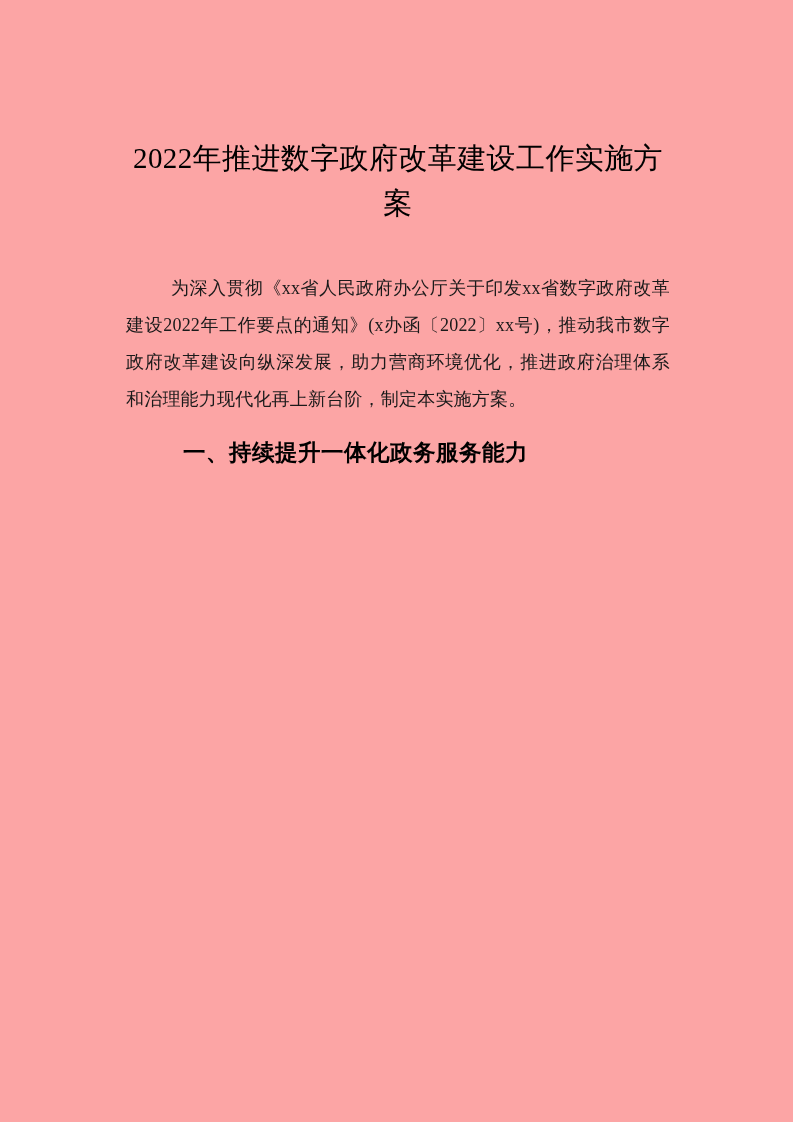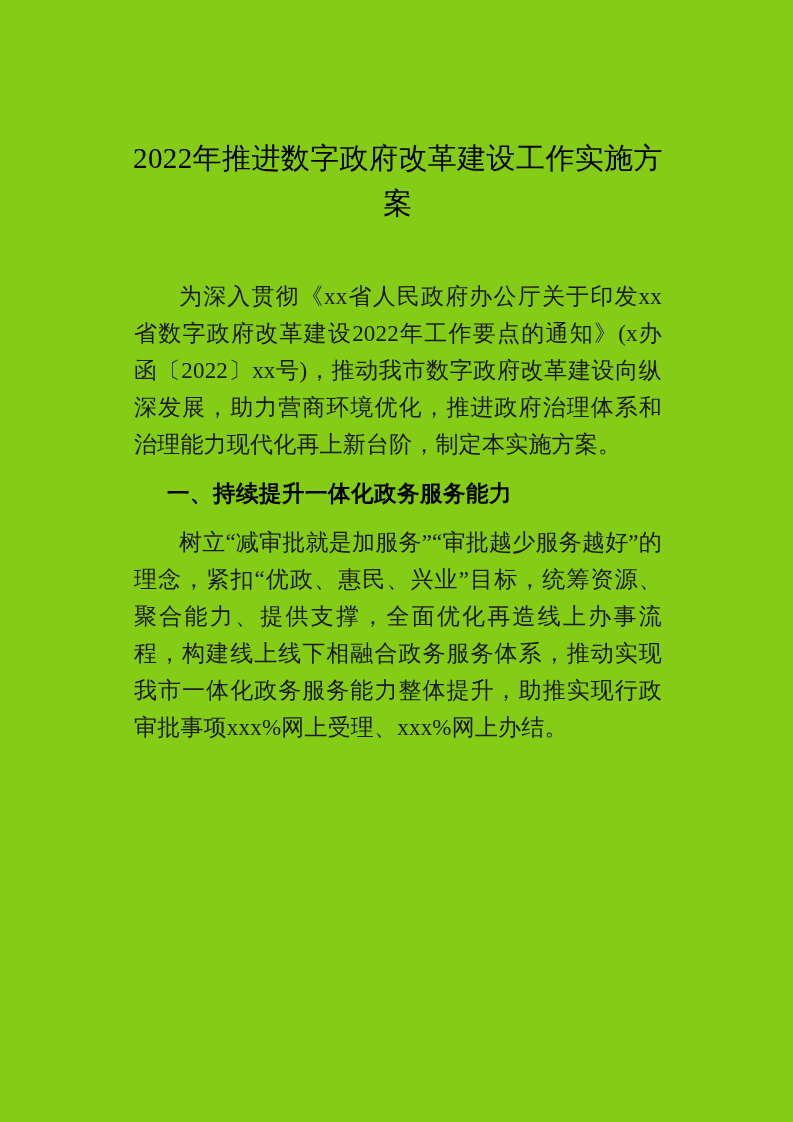--- a/index.html
+++ b/index.html
@@ -16,21 +16,21 @@
     color: #000000;
     -webkit-font-smoothing: antialiased;
   }
 
   .page {
     position: absolute;
     left: 0;
     top: 0;
     width: 793px;
     height: 1122px;
-    background: #84cc16;
+    background: #fca5a5;
   }
 
   
   .content {
     position: absolute;
     left: 122px;
     top: 0;
     width: 552px;
   }
 
@@ -51,36 +51,36 @@
   }
 
   .body-block {
     position: absolute;
     left: 0;
     top: 266px;
     width: 552px;
   }
 
   p.para {
-    margin: 12px;
+    margin: 4px;
     padding: 0;
     font-family: "Liberation Serif", "DejaVu Serif", serif;
-    font-size: 23px;
+    font-size: 18px;
     line-height: 37px;
     text-align: justify;
     text-align-last: left;
     text-justify: inter-character;
     text-indent: 45px;
     color: #1a1a1a;
     letter-spacing: 0.2px;
     word-break: break-all;
   }
 
   h2.section-heading {
-    margin: 0;
+    margin: 16px;
     padding: 0;
     font-family: "Liberation Sans", "DejaVu Sans", sans-serif;
     font-size: 22.5px;
     line-height: 37px;
     font-weight: 700;
     text-indent: 45px;
     text-align: left;
     color: #000000;
     letter-spacing: 0.5px;
   }
@@ -92,18 +92,17 @@
   <div class="content">
 
     <h1 class="doc-title">2022年推进数字政府改革建设工作实施方案</h1>
 
     <div class="body-block">
 
       <p class="para">为深入贯彻《xx省人民政府办公厅关于印发xx省数字政府改革建设2022年工作要点的通知》(x办函〔2022〕xx号)，推动我市数字政府改革建设向纵深发展，助力营商环境优化，推进政府治理体系和治理能力现代化再上新台阶，制定本实施方案。</p>
 
       <h2 class="section-heading">一、持续提升一体化政务服务能力</h2>
 
-      <p class="para">树立“减审批就是加服务”“审批越少服务越好”的理念，紧扣“优政、惠民、兴业”目标，统筹资源、聚合能力、提供支撑，全面优化再造线上办事流程，构建线上线下相融合政务服务体系，推动实现我市一体化政务服务能力整体提升，助推实现行政审批事项xxx%网上受理、xxx%网上办结。</p>
 
 
     </div>
   </div>
 </div>
 
 </body></html>

